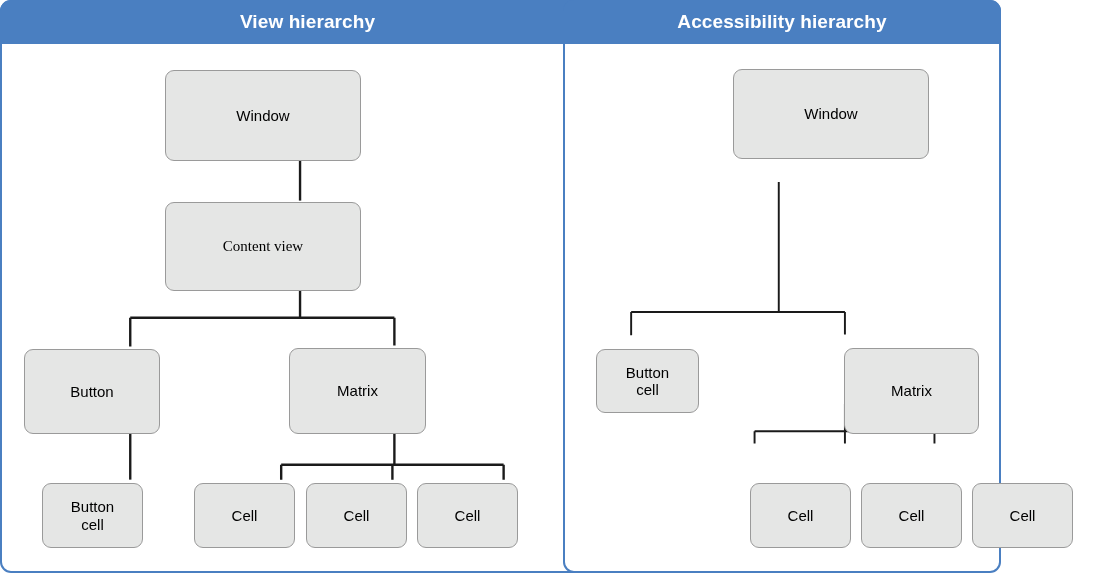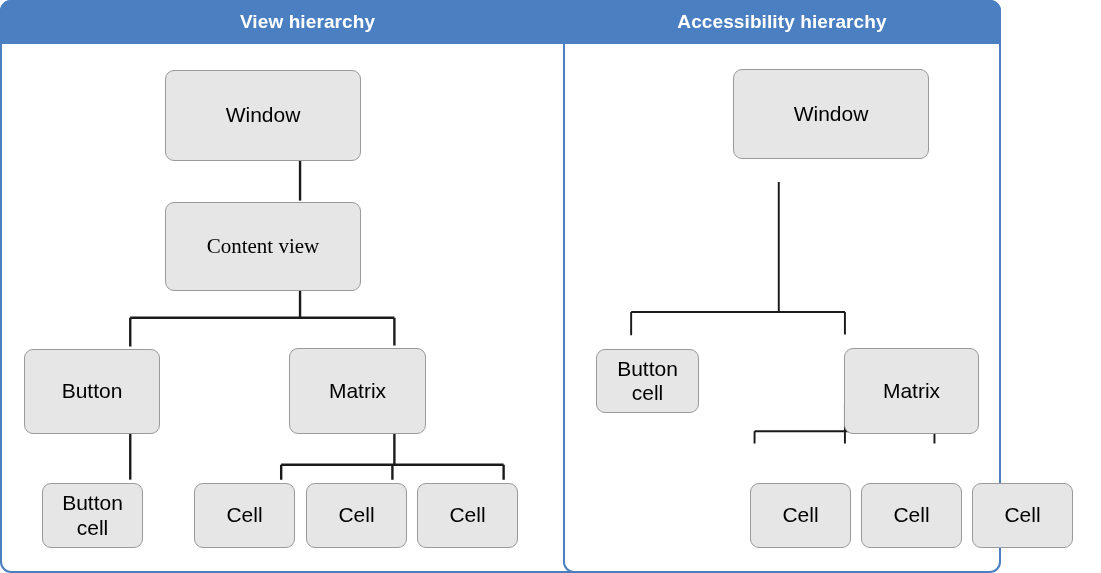--- a/index.html
+++ b/index.html
@@ -60,21 +60,21 @@
   .node {
     position: absolute;
     box-sizing: border-box;
     background: #e5e6e5;
     border: 1.6px solid #9a9a9a;
     border-radius: 9px;
     display: flex;
     align-items: center;
     justify-content: center;
     text-align: center;
-    font-size: 21px;
+    font-size: 15px;
     color: #000000;
     line-height: 1.15;
     white-space: pre-line;
     z-index: 2;
   }
 </style>
 </head>
 <body>
 
 <div id="stage">

